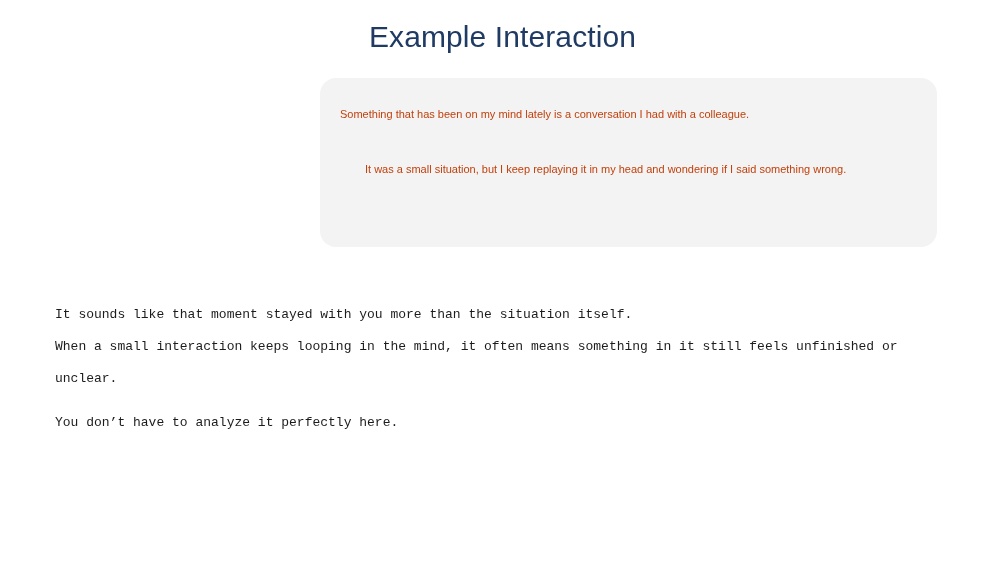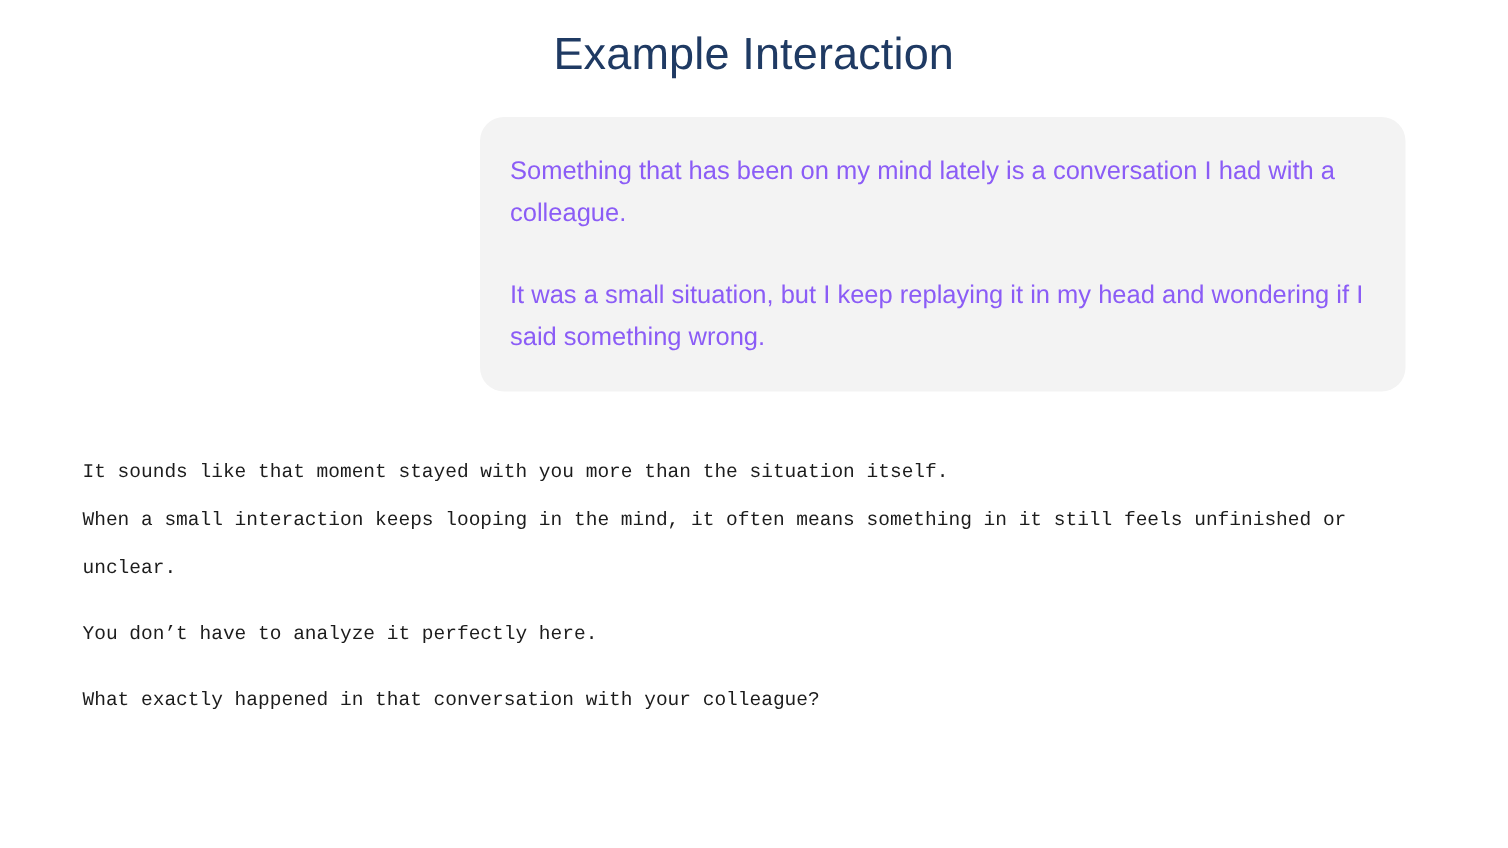--- a/index.html
+++ b/index.html
@@ -42,27 +42,28 @@
     left: 320px;
     top: 78px;
     width: 617px;
     min-height: 169px;
     box-sizing: border-box;
     background: #f3f3f3;
     border-radius: 16px;
     padding: 22px 20px 22px 20px;
   }
   .bubble-paragraph {
-    font-size: 17px;
+    font-size: 11px;
     line-height: 28px;
-    color: #8b5cf6;
+    color: #c2410c;
     margin: 0;
   }
   .bubble-paragraph + .bubble-paragraph {
     margin-top: 27px;
+    margin-left: 25px;
   }
 
   
   .assistant-reply {
     position: absolute;
     left: 55px;
     top: 299px;
     width: 865px;
   }
   .reply-paragraph {
@@ -95,19 +96,16 @@
 
     <p class="reply-paragraph">
       <span class="reply-line">It sounds like that moment stayed with you more than the situation itself.</span>
       <span class="reply-line">When a small interaction keeps looping in the mind, it often means something in it still feels unfinished or unclear.</span>
     </p>
 
     <p class="reply-paragraph">
       <span class="reply-line">You don’t have to analyze it perfectly here.</span>
     </p>
 
-    <p class="reply-paragraph">
-      <span class="reply-line">What exactly happened in that conversation with your colleague?</span>
-    </p>
 
   </div>
 
 </div>
 
 </body></html>

